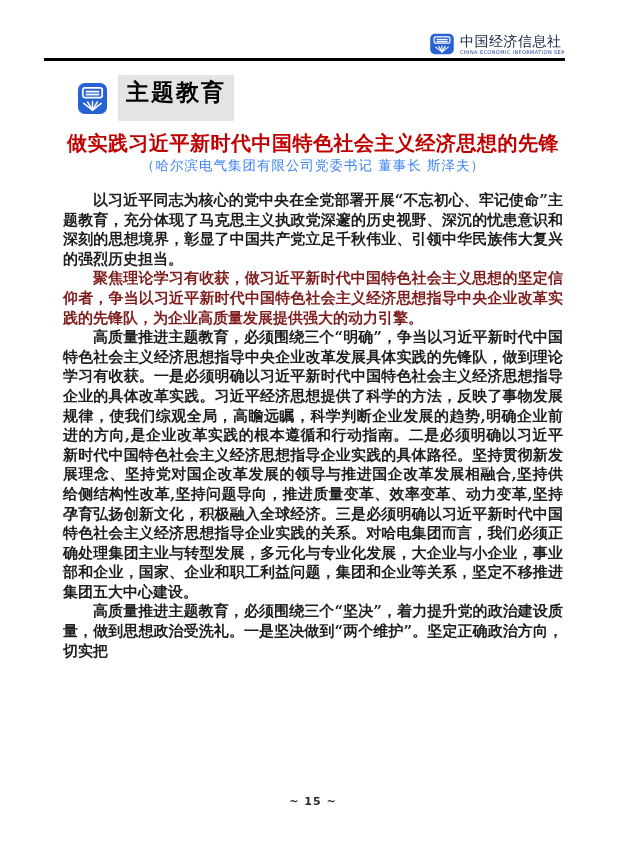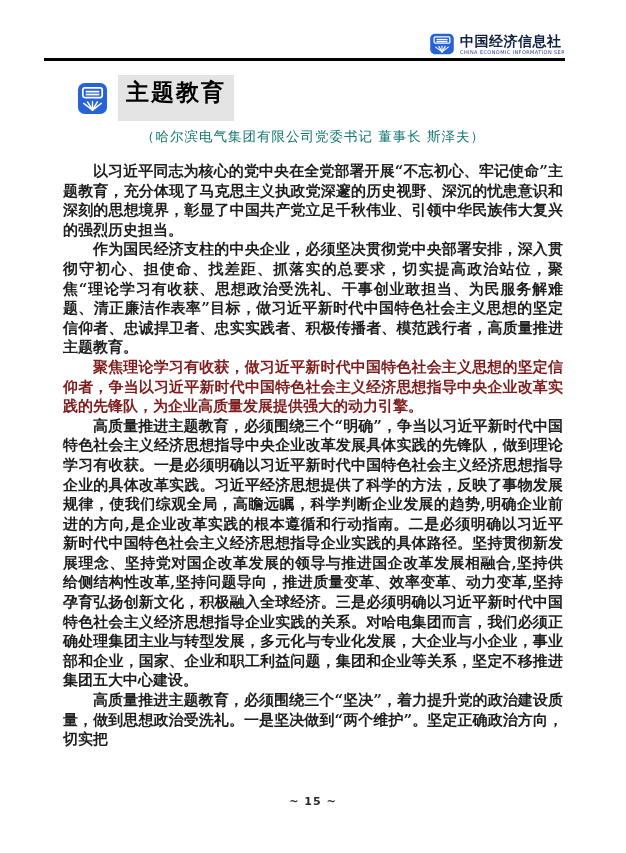--- a/index.html
+++ b/index.html
@@ -22,21 +22,21 @@
     align-items: flex-start;
     justify-content: flex-end;
     margin-right: 62px;
     gap: 5px;
   }
   .logo-icon svg { display: block; }
   .logo-text-wrap { display: flex; flex-direction: column; }
   .logo-text {
     font-family: "DejaVu Sans", "Liberation Sans", sans-serif;
     font-size: 14px;
-    font-weight: bold;
+    font-weight: normal;
     color: #10203f;
     letter-spacing: 0.5px;
     line-height: 16px;
   }
   .logo-subtext {
     font-family: "DejaVu Sans", "Liberation Sans", sans-serif;
     font-size: 5px;
     color: #27409b;
     letter-spacing: 0.4px;
     line-height: 6px;
@@ -81,24 +81,23 @@
   .article-subtitle {
     margin-top: 9px;
     text-align: center;
     font-family: "DejaVu Sans", "Liberation Sans", sans-serif;
     font-size: 20px;
     font-weight: bold;
     color: #c00000;
     letter-spacing: 0.5px;
   }
   .byline {
-    margin-top: 7px;
     text-align: center;
     font-size: 13.5px;
-    color: #0f766e;
+    color: #3b82f6;
     letter-spacing: 1px;
   }
 
   
   .article-body {
     margin: 16px 63px 0 63px;
     font-size: 15px;
     line-height: 19.6px;
     text-align: justify;
     color: #1e1e1e;
@@ -166,26 +165,26 @@
           <line x1="16" y1="29" x2="16" y2="20"></line>
           <line x1="16" y1="29" x2="21" y2="20.5"></line>
           <line x1="16" y1="29" x2="25" y2="22"></line>
         </g>
       </svg>
     </span>
     <span class="badge-label">主题教育</span>
   </div>
 
 
+  <div class="article-subtitle">做实践习近平新时代中国特色社会主义经济思想的先锋</div>
 
   <div class="byline">（哈尔滨电气集团有限公司党委书记 董事长 斯泽夫）</div>
 
   <div class="article-body">
     <p>以习近平同志为核心的党中央在全党部署开展“不忘初心、牢记使命”主题教育，充分体现了马克思主义执政党深邃的历史视野、深沉的忧患意识和深刻的思想境界，彰显了中国共产党立足千秋伟业、引领中华民族伟大复兴的强烈历史担当。</p>
-    <p>作为国民经济支柱的中央企业，必须坚决贯彻党中央部署安排，深入贯彻守初心、担使命、找差距、抓落实的总要求，切实提高政治站位，聚焦“理论学习有收获、思想政治受洗礼、干事创业敢担当、为民服务解难题、清正廉洁作表率”目标，做习近平新时代中国特色社会主义思想的坚定信仰者、忠诚捍卫者、忠实实践者、积极传播者、模范践行者，高质量推进主题教育。</p>
     <p class="bold">聚焦理论学习有收获，做习近平新时代中国特色社会主义思想的坚定信仰者，争当以习近平新时代中国特色社会主义经济思想指导中央企业改革实践的先锋队，为企业高质量发展提供强大的动力引擎。</p>
     <p>高质量推进主题教育，必须围绕三个“明确”，争当以习近平新时代中国特色社会主义经济思想指导中央企业改革发展具体实践的先锋队，做到理论学习有收获。一是必须明确以习近平新时代中国特色社会主义经济思想指导企业的具体改革实践。习近平经济思想提供了科学的方法，反映了事物发展规律，使我们综观全局，高瞻远瞩，科学判断企业发展的趋势,明确企业前进的方向,是企业改革实践的根本遵循和行动指南。二是必须明确以习近平新时代中国特色社会主义经济思想指导企业实践的具体路径。坚持贯彻新发展理念、坚持党对国企改革发展的领导与推进国企改革发展相融合,坚持供给侧结构性改革,坚持问题导向，推进质量变革、效率变革、动力变革,坚持孕育弘扬创新文化，积极融入全球经济。三是必须明确以习近平新时代中国特色社会主义经济思想指导企业实践的关系。对哈电集团而言，我们必须正确处理集团主业与转型发展，多元化与专业化发展，大企业与小企业，事业部和企业，国家、企业和职工利益问题，集团和企业等关系，坚定不移推进集团五大中心建设。</p>
     <p>高质量推进主题教育，必须围绕三个“坚决”，着力提升党的政治建设质量，做到思想政治受洗礼。一是坚决做到“两个维护”。坚定正确政治方向，切实把</p>
   </div>
 
   <div class="footer">
     <span class="page-number">~ 15 ~</span>
   </div>
 
 </div>

